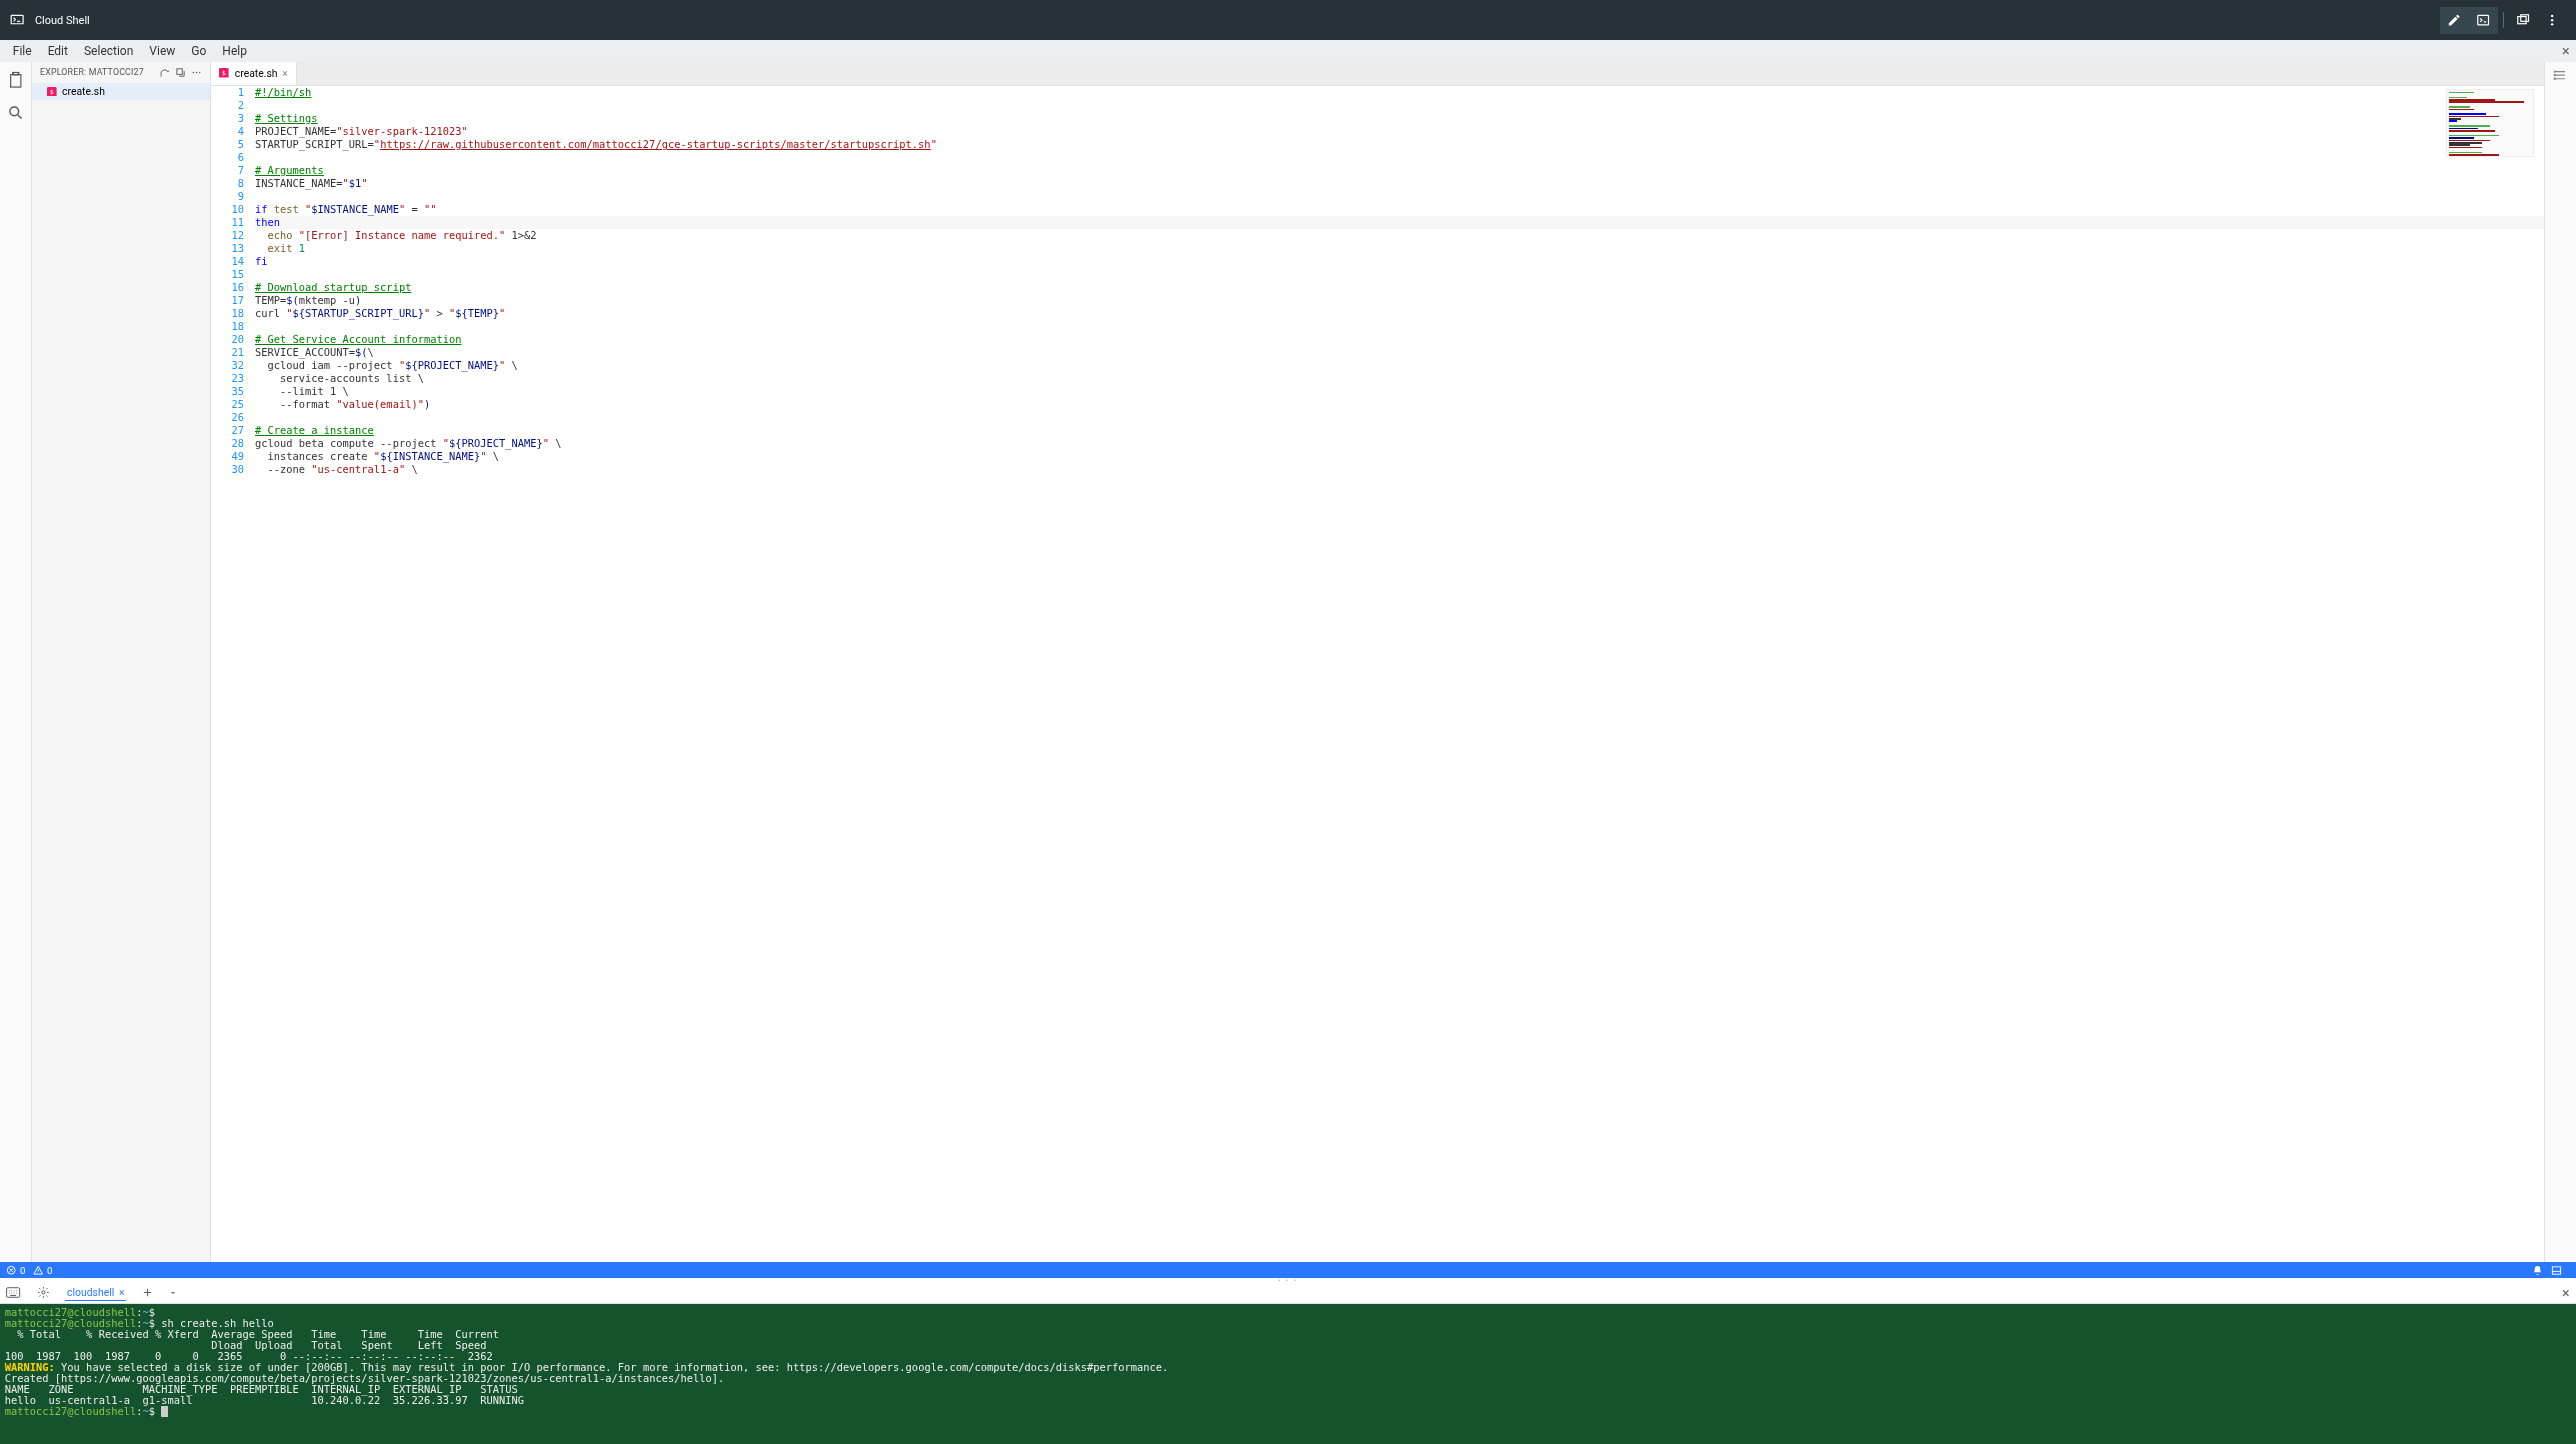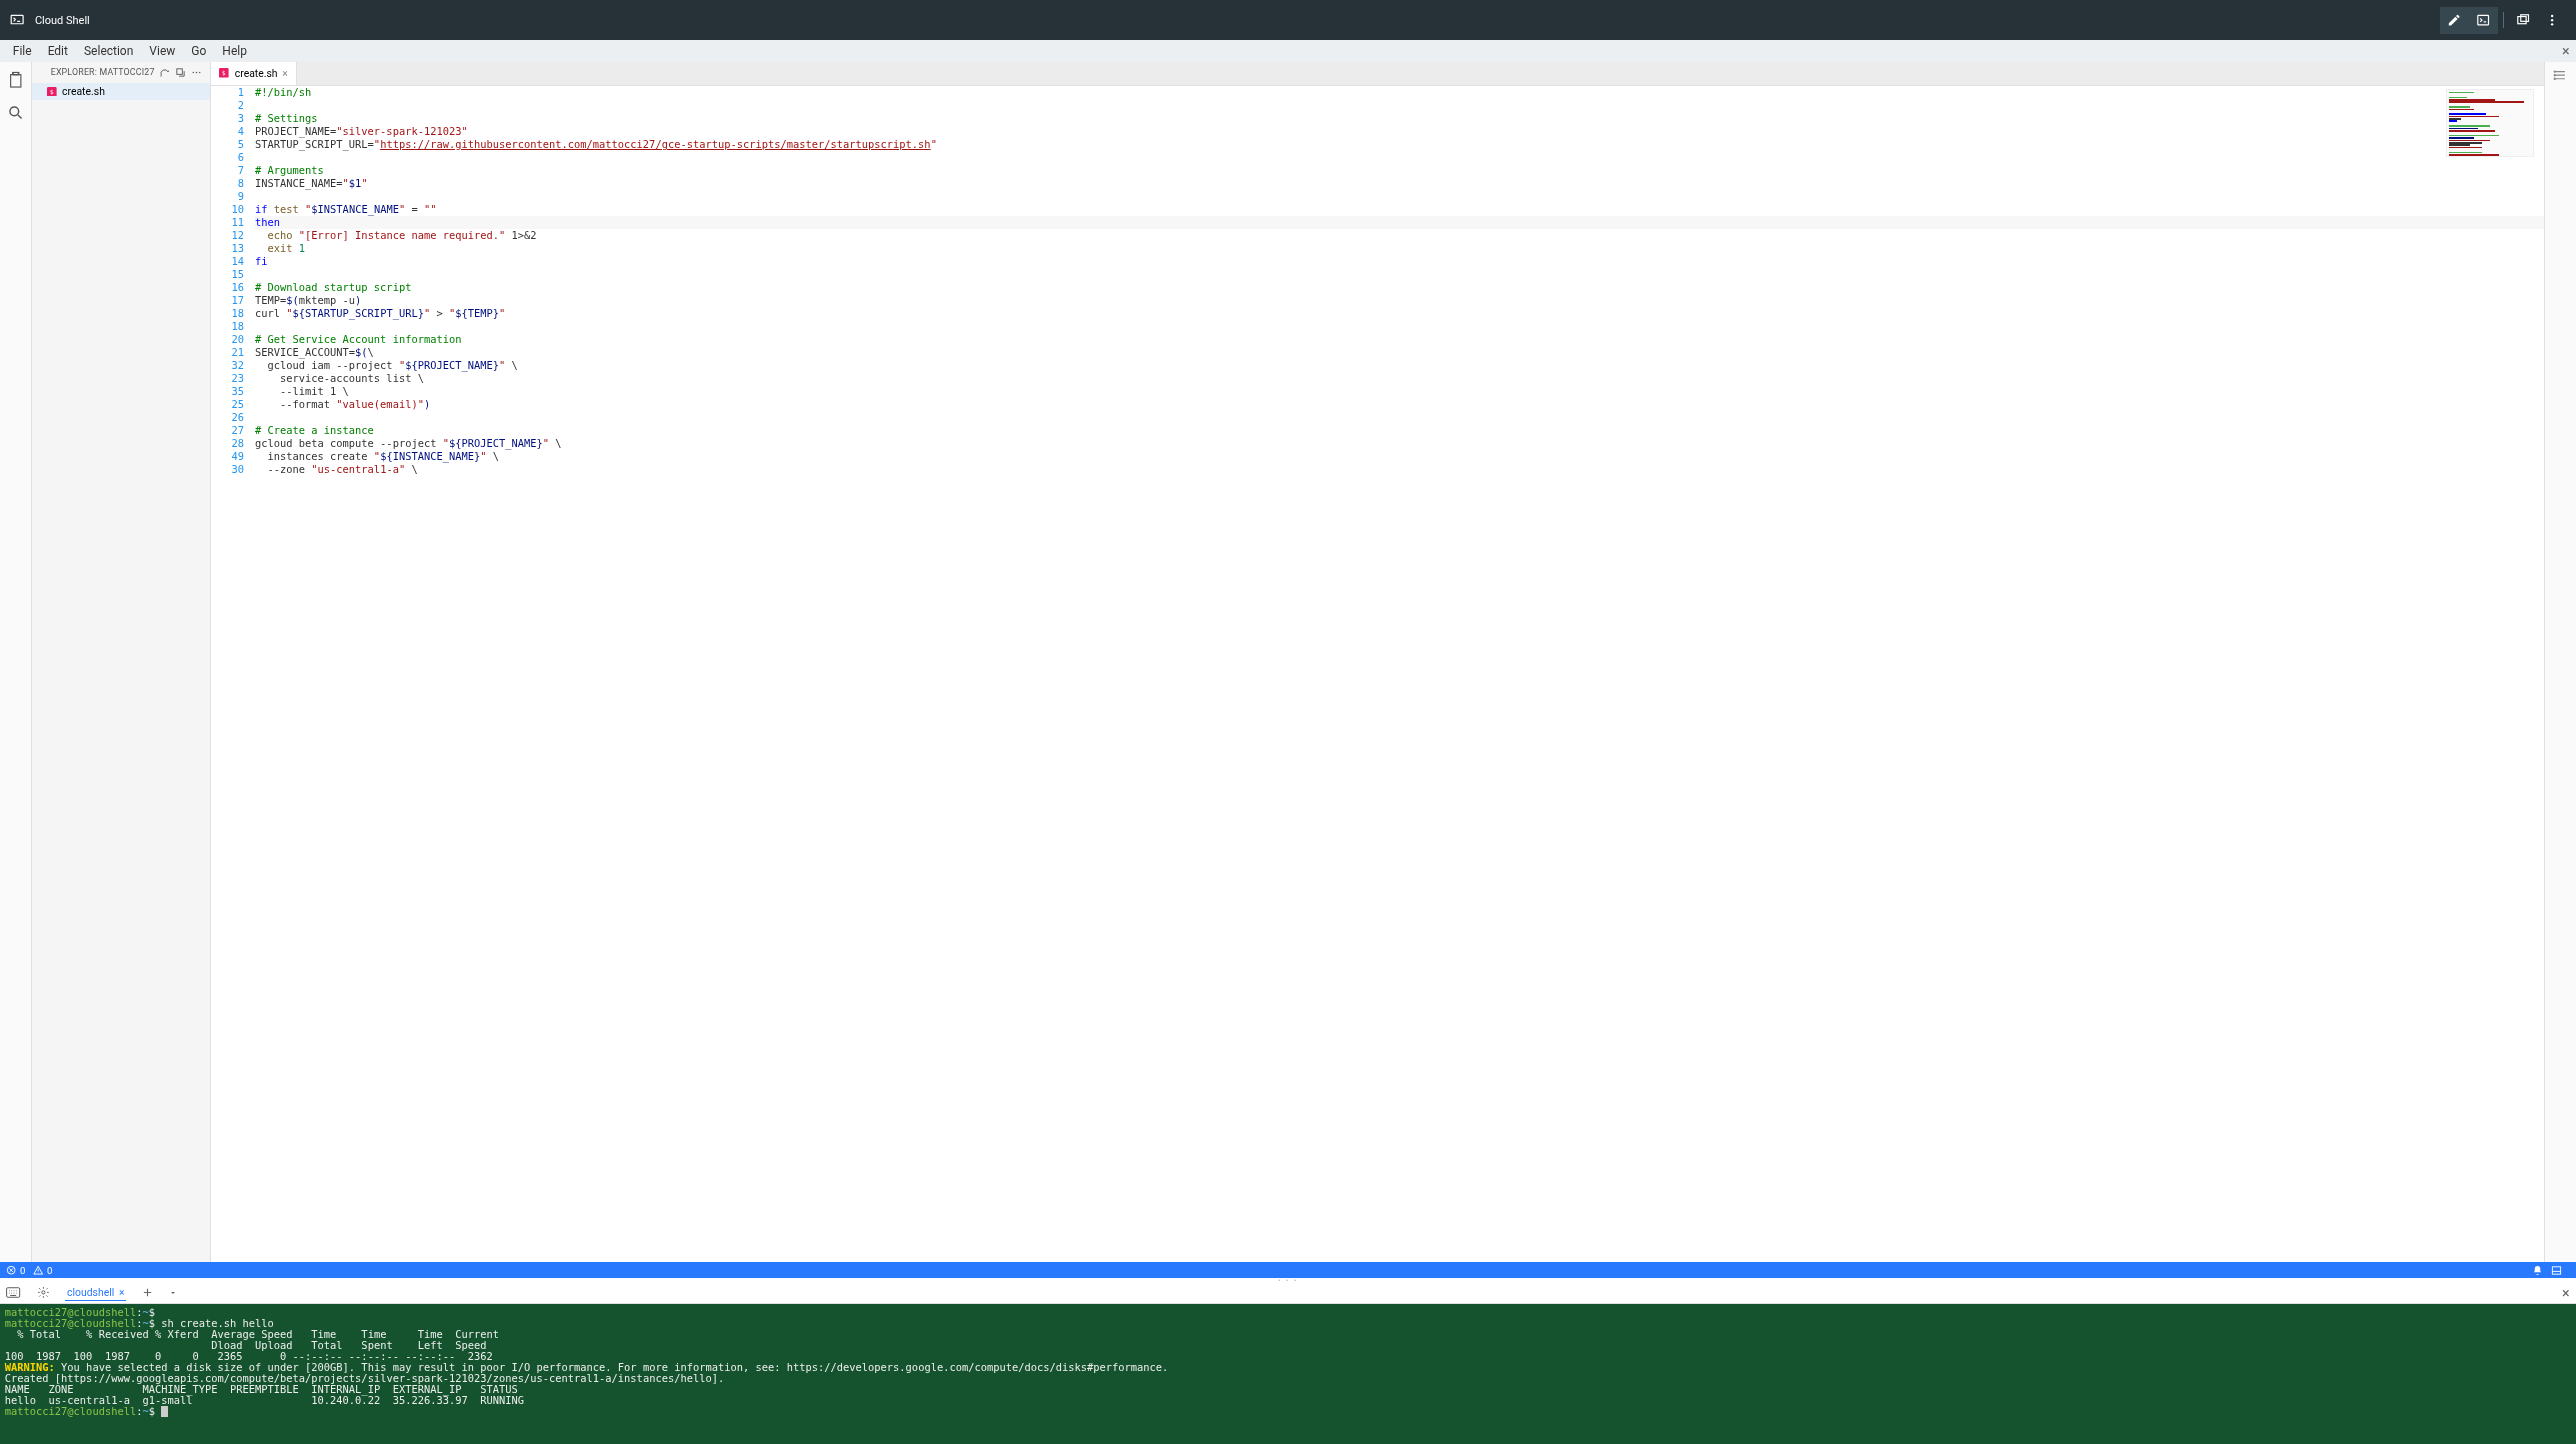--- a/index.html
+++ b/index.html
@@ -12,39 +12,39 @@
 .titlebar .action-btn.highlight { background: #37474f; }
 .titlebar .divider { width: 0.8px; height: 16px; background: #546e7a; margin: 0 4.8px; }
 .menubar { background: #eceff1; height: 22px; display: flex; align-items: center; padding: 0 4.8px; position: relative; }
 .menubar .menu { padding: 3.2px 8px; font-size: 12px; color: #333; cursor: pointer; }
 .menubar .close { position: absolute; right: 6.4px; cursor: pointer; color: #666; font-size: 14.3px; }
 .workspace { display: flex; height: calc(100vh - 27px - 22px - 16px - 179px); background: #fff; }
 .activitybar { width: 32px; background: #fafafa; display: flex; flex-direction: column; align-items: center; padding-top: 8px; gap: 14.3px; border-right: 0.8px solid #e0e0e0; }
 .activitybar .ab-item { width: 19px; height: 19px; cursor: pointer; display: flex; align-items: center; justify-content: center; }
 .sidebar { width: 179px; background: #f5f5f5; border-right: 0.8px solid #e0e0e0; }
 .sidebar-header { display: flex; align-items: center; padding: 4.8px 8px; font-size: 8.8px; color: #555; }
-.sidebar-header .label { flex: 1; letter-spacing: 0.2px; text-align: right; }
+.sidebar-header .label { flex: 1; letter-spacing: 0.2px; }
 .sidebar-header .tool { margin-left: 4.8px; cursor: pointer; }
 .sidebar-file { display: flex; align-items: center; padding: 2.4px 8px 2.4px 14.3px; font-size: 10.4px; background: #e3eef9; cursor: pointer; }
 .sidebar-file .ficon { width: 11px; height: 11px; margin-right: 4.8px; display:inline-flex; align-items:center; justify-content:center; }
 .editor { flex: 1; display: flex; flex-direction: column; position: relative; }
 .tabs { display: flex; background: #ececec; height: 24px; border-bottom: 0.8px solid #e0e0e0; }
 .tab { display: flex; align-items: center; padding: 0 8px; background: #fff; font-size: 10.4px; border-right: 0.8px solid #e0e0e0; gap: 4.8px; }
 .tab .ficon { width:11px; height:11px; display:inline-flex; }
 .tab .close { cursor: pointer; color: #888; }
 .code-area { flex: 1; display: flex; overflow: hidden; font-family: "Menlo", "Monaco", "Consolas", monospace; font-size: 10.4px; line-height: 13px; position:relative; }
 .gutter { width: 44px; text-align: right; padding-right: 11px; color: #2196f3; background: #fff; user-select: none; }
 .gutter .ln { height: 13px; }
 .code { flex: 1; white-space: pre; color: #333; position: relative; }
 .code .line { height: 13px; }
 .code .hl-line { background: #f7f7f7; }
 .minimap { position:absolute; right:9.6px; top:3.2px; width:88px; height:68px; background:#fafafa; border:0.8px solid #eee; font-size:1.6px; line-height:1.6px; overflow:hidden; padding:1.6px; }
 .minimap div { height:1.6px; margin-bottom:0.8px; }
 .rightgutter { width: 32px; background:#fafafa; display:flex; flex-direction:column; align-items:center; padding-top:6.4px; border-left:0.8px solid #e0e0e0; }
-.c-comment { color: #008000; }
+.c-comment { color: #008000; text-decoration: underline; }
 .c-keyword { color: #0000ff; }
 .c-string { color: #a31515; }
 .c-var { color: #001080; }
 .c-url { color: #a31515; text-decoration: underline; }
 .c-fn { color: #795e26; }
 .c-num { color: #098658; }
 .statusbar { height: 16px; background: #2979ff; color: #fff; display: flex; align-items: center; padding: 0 6.4px; font-size: 9.6px; }
 .statusbar .sb-item { display: flex; align-items: center; gap: 3.2px; margin-right: 8px; }
 .statusbar .spacer { flex: 1; }
 .terminal-panel { height: 179px; background: #fff; display: flex; flex-direction: column; }

